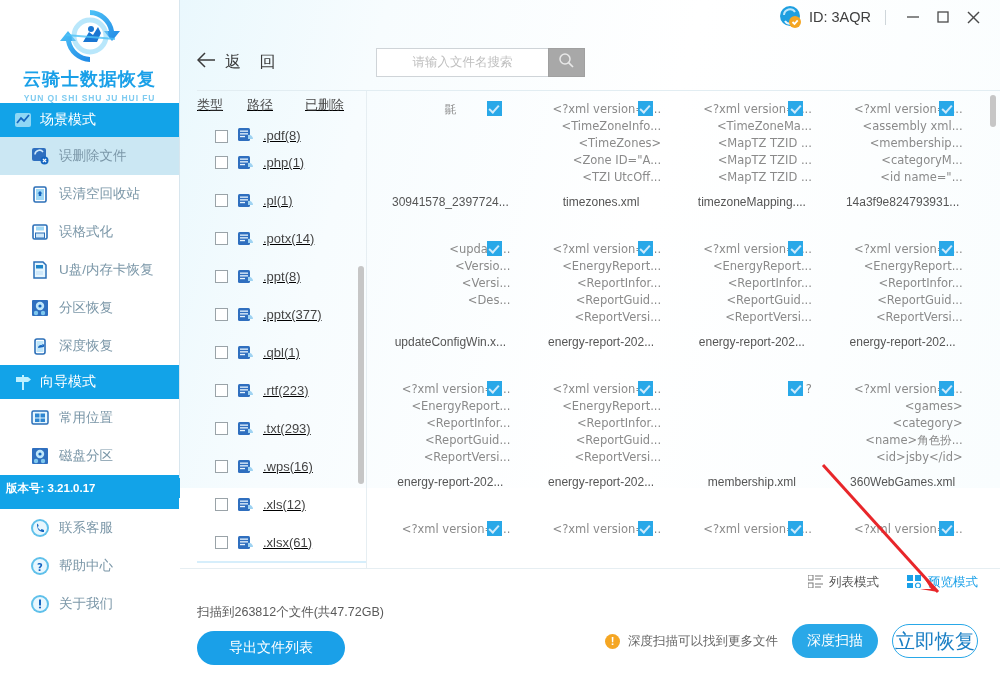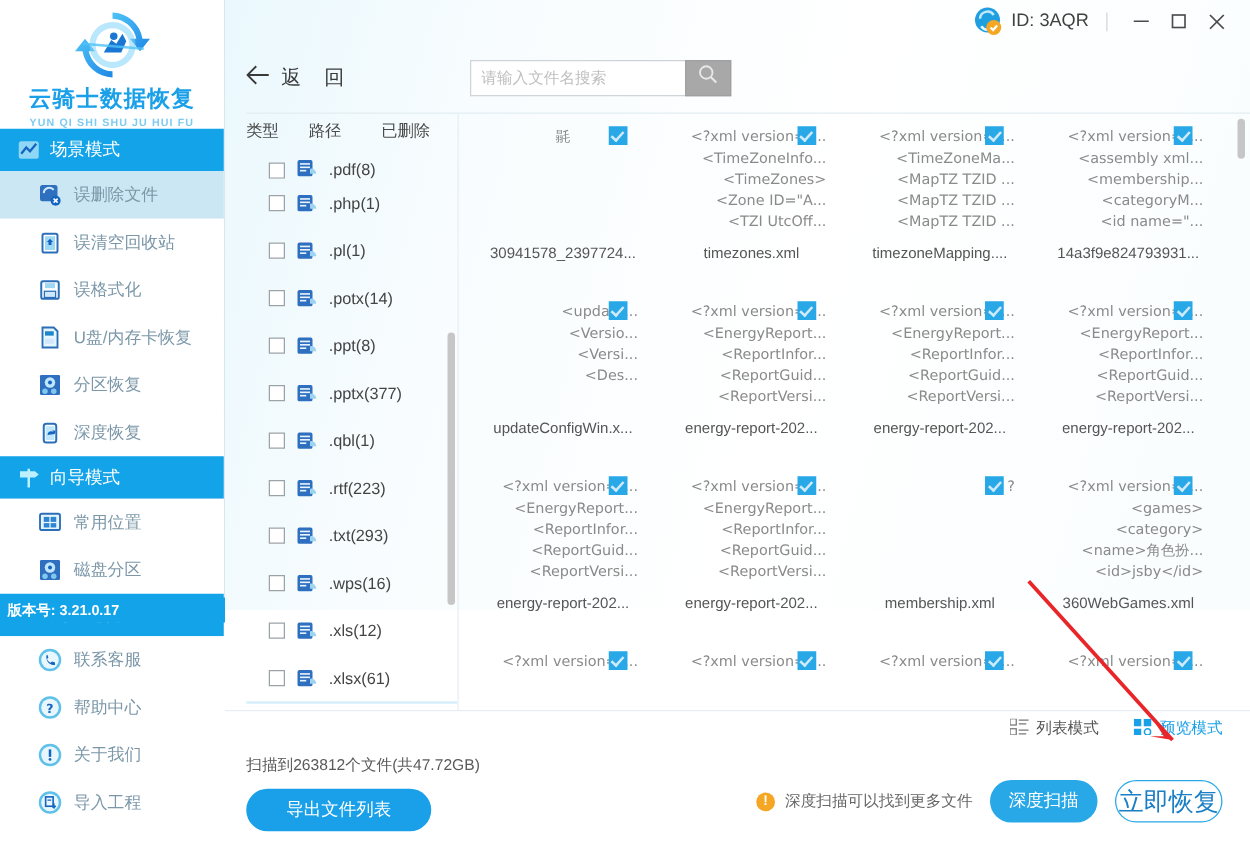--- a/index.html
+++ b/index.html
@@ -82,36 +82,37 @@
   }
   .back-btn {
     display: flex; align-items: center; gap: 7px; cursor: pointer;
     font-size: 16px; color: #3a3a3a;
   }
   .back-btn .lbl { letter-spacing: 7px; padding-left:1px; }
   .search-wrap { position: absolute; left: 196px; display: flex; }
   .search-input {
     width: 172px; height: 29px; border: 1px solid #cfd4d8; border-right: none;
     background: #fff; font-size: 12.5px; color: #a16207; padding: 0 8px;
-    outline: none; font-family: inherit;
+    outline: none; font-family: inherit; text-align: center;
   }
   .search-input::placeholder { color: #bfbfbf; }
   .search-btn {
     width: 37px; height: 29px; background: #a8a8a8; border: 1px solid #a0a0a0;
     display: flex; align-items: center; justify-content: center; cursor: pointer;
   }
 
   .divider-h { height: 1px; background: #e2edf2; margin: 0 0 0 17px; }
 
   
   .content { display: flex; height: 477px; }
 
   .filelist {
     width: 187px; position: relative; padding-left: 17px;
     border-right: 1px solid #e6eef2;
+    text-decoration: underline;
   }
   .fl-head {
     display: flex; align-items: center; height: 28px;
     font-size: 13px; color: #4a4a4a;
   }
   .fl-head .c1 { width: 50px; }
   .fl-head .c2 { width: 58px; }
   .fl-head .c3 { width: 54px; }
   .fl-rows {
     position: relative; height: 444px; overflow: hidden;
@@ -352,30 +353,20 @@
         </div>
         <div class="nav-item">
           <span class="nicon"><svg width="20" height="20" viewBox="0 0 20 20">
               <circle cx="10" cy="10" r="9" fill="#5fc0ea"></circle>
               <circle cx="10" cy="10" r="7" fill="#e8f7fe"></circle>
               <rect x="9" y="5.5" width="2" height="6" fill="#1565c0"></rect>
               <circle cx="10" cy="13.5" r="1.1" fill="#1565c0"></circle>
             </svg></span>
           <span>关于我们</span>
         </div>
-        <div class="nav-item">
-          <span class="nicon"><svg width="20" height="20" viewBox="0 0 20 20">
-              <circle cx="10" cy="10" r="9" fill="#5fc0ea"></circle>
-              <circle cx="10" cy="10" r="7" fill="#e8f7fe"></circle>
-              <rect x="6.5" y="5.5" width="6" height="7.5" fill="none" stroke="#1565c0" stroke-width="1.3"></rect>
-              <line x1="8" y1="8" x2="11" y2="8" stroke="#1565c0" stroke-width="1"></line>
-              <path d="M13 10.5 v3.5 l-1.6-1.3 M13 14 l1.6-1.3" fill="none" stroke="#1565c0" stroke-width="1.3"></path>
-            </svg></span>
-          <span>导入工程</span>
-        </div>
       </div>
 
     <div class="version-bar">版本号: 3.21.0.17</div>
   </div>
 
   <div class="main">
 
     <div class="titlebar">
       <div class="id-badge">
         <span class="id-ico">

